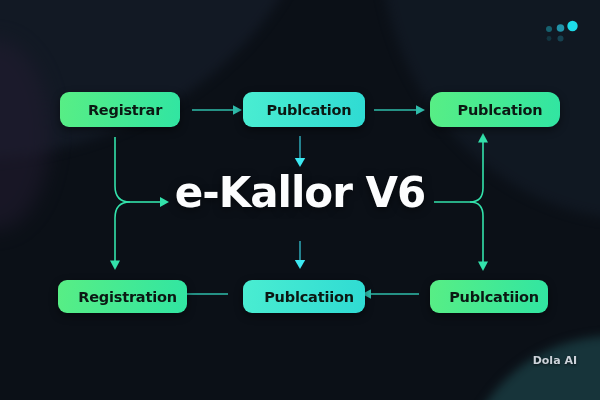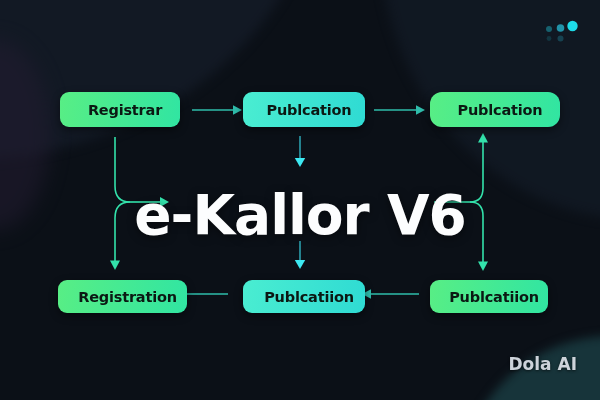--- a/index.html
+++ b/index.html
@@ -25,27 +25,27 @@
   }
   .node-green{background:linear-gradient(97deg,var(--node-green-a),var(--node-green-b));}
   .node-teal{background:linear-gradient(97deg,var(--node-teal-a),var(--node-teal-b));}
   .n-tl{left:60px;top:92px;width:110px;height:35px;}
   .n-tc{left:243px;top:92px;width:112px;height:35px;}
   .n-tr{left:430px;top:92px;width:120px;height:35px;border-radius:12px;}
   .n-bl{left:58px;top:280px;width:119px;height:33px;}
   .n-bc{left:243px;top:280px;width:112px;height:33px;}
   .n-br{left:430px;top:280px;width:108px;height:33px;}
   .center-title{
-    position:absolute;left:0;top:183px;width:600px;z-index:3;text-align:center;
-    font-size:55px;font-weight:700;letter-spacing:-1px;color:var(--center-color);
+    position:absolute;left:0;top:168px;width:600px;z-index:3;text-align:center;
+    font-size:42px;font-weight:700;letter-spacing:-1px;color:var(--center-color);
     text-shadow:0 2px 8px rgba(0,0,0,.5);
   }
   .brand{
     position:absolute;right:23px;top:354px;z-index:4;
-    font-size:17px;font-weight:700;color:var(--brand-color);text-shadow:0 1px 3px rgba(0,0,0,.6);
+    font-size:11px;font-weight:700;color:var(--brand-color);text-shadow:0 1px 3px rgba(0,0,0,.6);
   }
   .line{fill:none;stroke-width:1.6px;}
   .s-teal{stroke:var(--arrow-teal);}  .f-teal{fill:var(--arrow-teal);}
   .s-green{stroke:var(--arrow-green);}.f-green{fill:var(--arrow-green);}
   .s-cyan{stroke:var(--arrow-line-cyan);} .f-cyanhead{fill:var(--arrow-head-cyan);}
 </style>
 </head>
 <body>
 
 <div class="stage">

